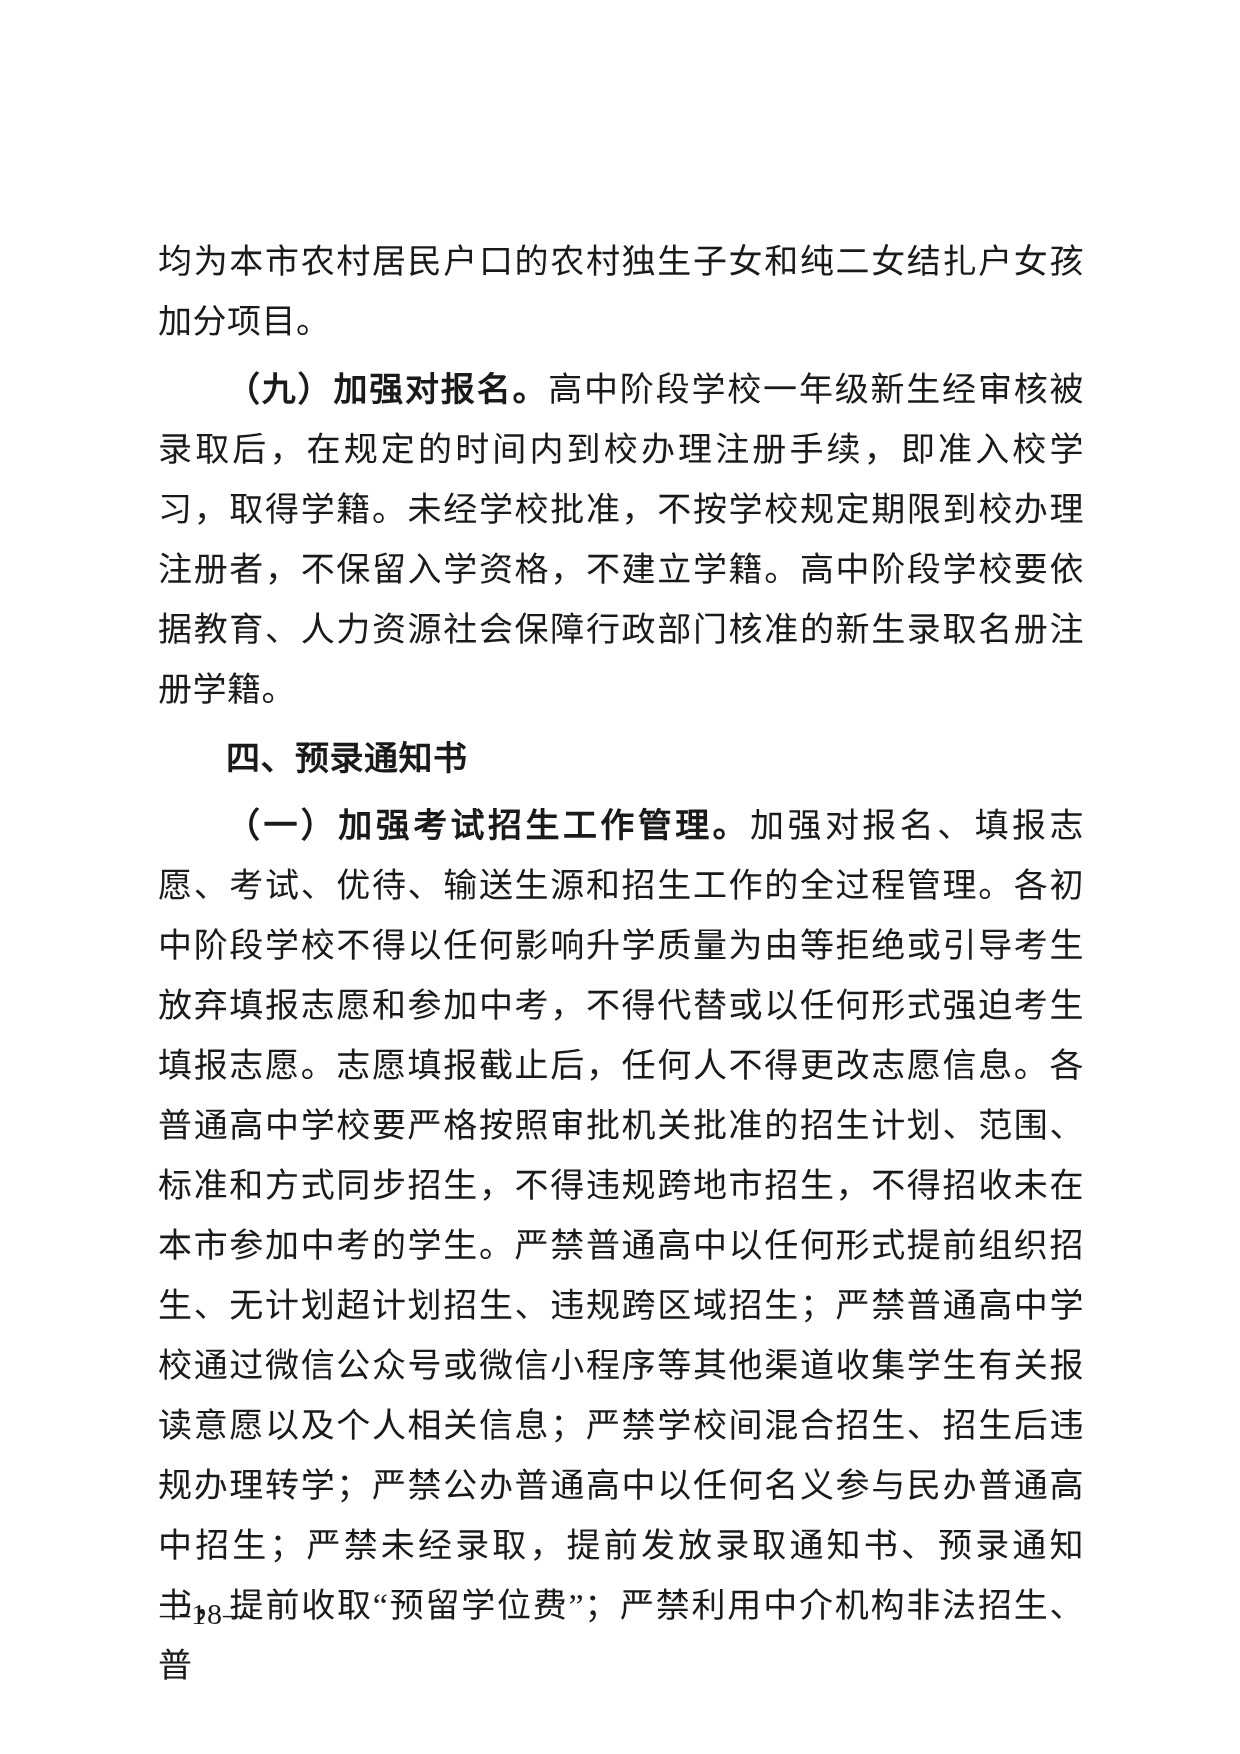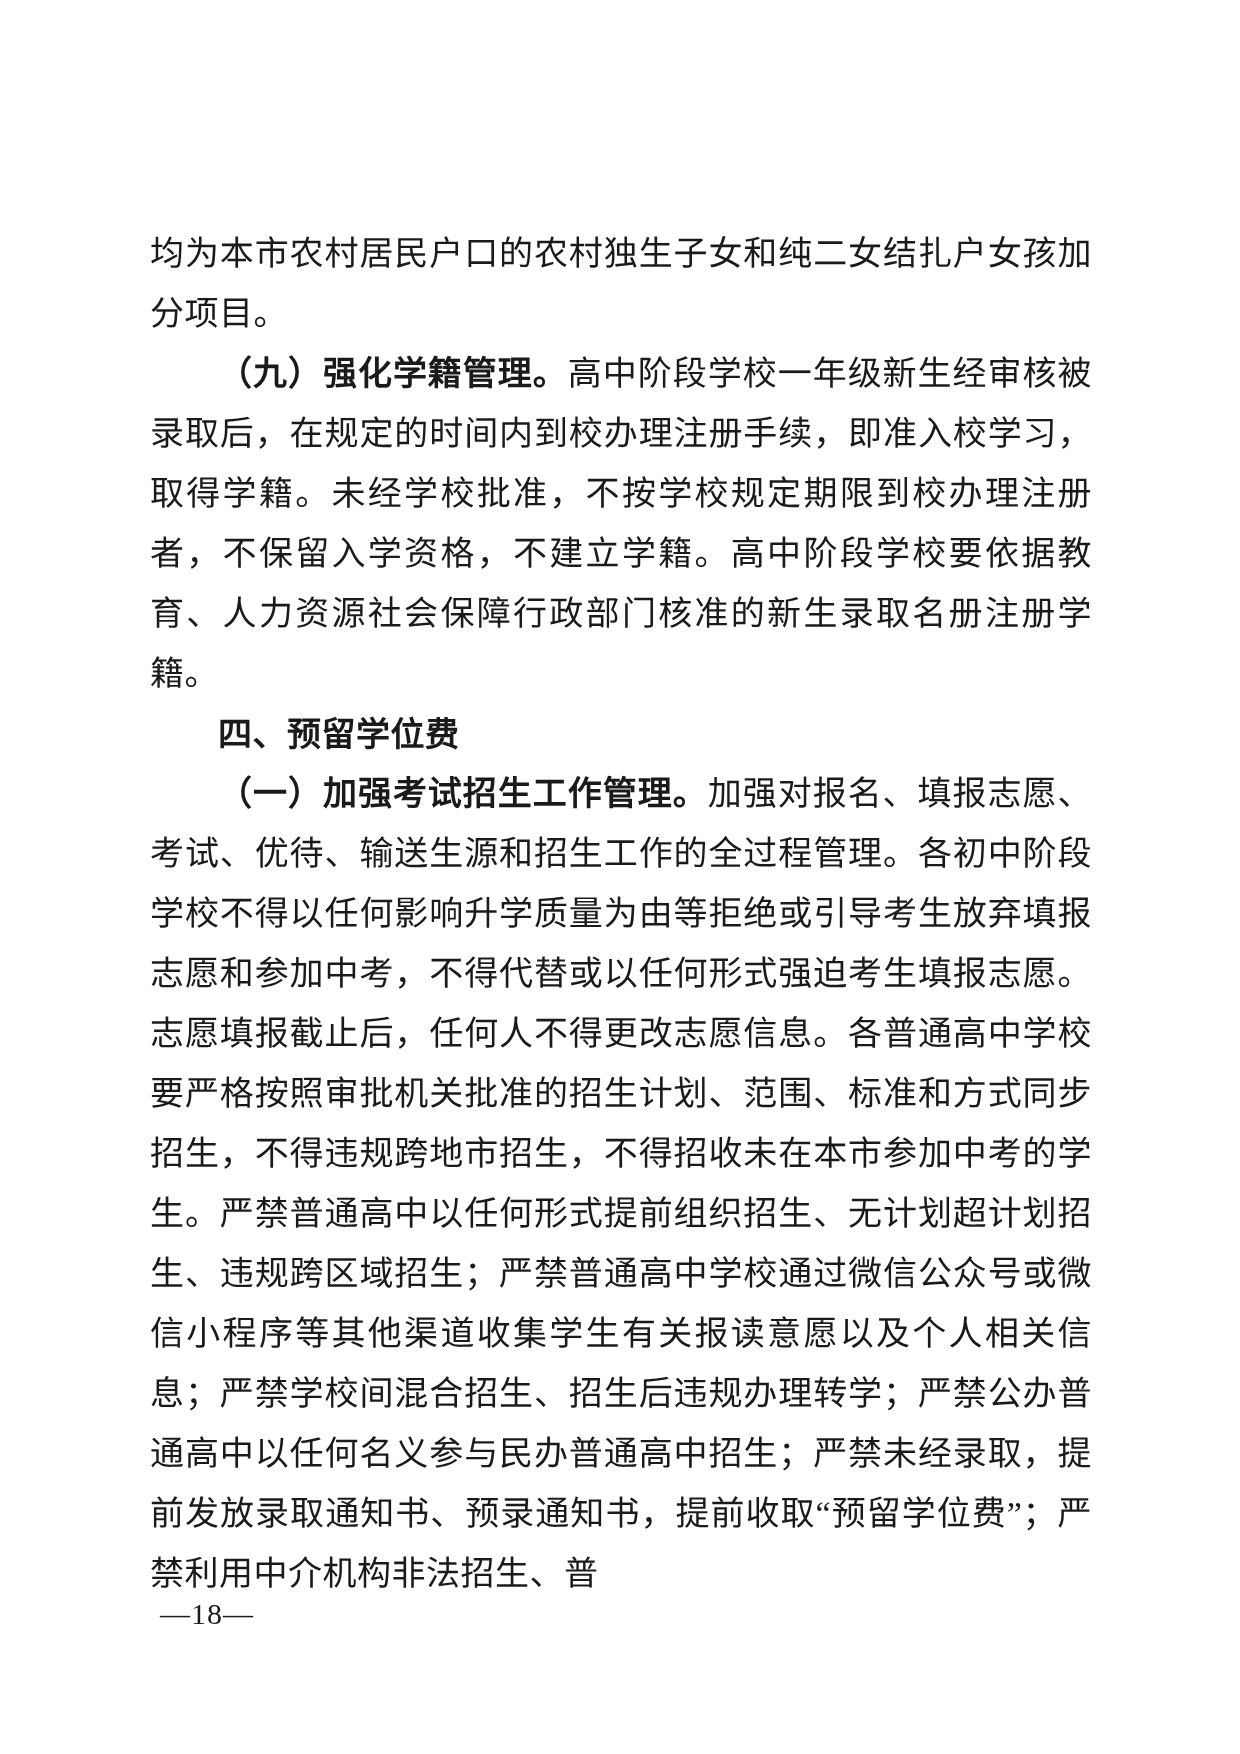--- a/index.html
+++ b/index.html
@@ -22,21 +22,21 @@
     top: 224px;
     width: 942px;
     font-size: 34px;
     line-height: 60px;
     color: #1a1a1a;
     text-align: justify;
     text-justify: inter-character;
     letter-spacing: 0.5px;
   }
   .para {
-    margin: 0;
+    margin: 8px;
     padding: 0;
   }
   .para.indent {
     text-indent: 2em;
   }
   .seg-lead {
     font-weight: bold;
   }
   .para.heading {
     font-family: "Liberation Sans", "DejaVu Sans", sans-serif;
@@ -52,18 +52,18 @@
     font-family: "Liberation Serif", "DejaVu Serif", serif;
     letter-spacing: 1px;
   }
 </style>
 </head>
 <body>
 
 <div class="page">
   <div class="doc" id="doc">
       <p class="para body"><span class="seg-normal">均为本市农村居民户口的农村独生子女和纯二女结扎户女孩加分项目。</span></p>
-      <p class="para body indent"><span class="seg-lead">（九）强化学籍管理。</span><span class="seg-normal">高中阶段学校一年级新生经审核被录取后，在规定的时间内到校办理注册手续，即准入校学习，取得学籍。未经学校批准，不按学校规定期限到校办理注册者，不保留入学资格，不建立学籍。高中阶段学校要依据教育、人力资源社会保障行政部门核准的新生录取名册注册学籍。</span></p>
-      <p class="para heading indent"><span class="seg-heading">四、预留学位费</span></p>
+      <p class="para body indent"><span class="seg-lead">（九）加强对报名。</span><span class="seg-normal">高中阶段学校一年级新生经审核被录取后，在规定的时间内到校办理注册手续，即准入校学习，取得学籍。未经学校批准，不按学校规定期限到校办理注册者，不保留入学资格，不建立学籍。高中阶段学校要依据教育、人力资源社会保障行政部门核准的新生录取名册注册学籍。</span></p>
+      <p class="para heading indent"><span class="seg-heading">四、预录通知书</span></p>
       <p class="para body indent"><span class="seg-lead">（一）加强考试招生工作管理。</span><span class="seg-normal">加强对报名、填报志愿、考试、优待、输送生源和招生工作的全过程管理。各初中阶段学校不得以任何影响升学质量为由等拒绝或引导考生放弃填报志愿和参加中考，不得代替或以任何形式强迫考生填报志愿。志愿填报截止后，任何人不得更改志愿信息。各普通高中学校要严格按照审批机关批准的招生计划、范围、标准和方式同步招生，不得违规跨地市招生，不得招收未在本市参加中考的学生。严禁普通高中以任何形式提前组织招生、无计划超计划招生、违规跨区域招生；严禁普通高中学校通过微信公众号或微信小程序等其他渠道收集学生有关报读意愿以及个人相关信息；严禁学校间混合招生、招生后违规办理转学；严禁公办普通高中以任何名义参与民办普通高中招生；严禁未经录取，提前发放录取通知书、预录通知书，提前收取“预留学位费”；严禁利用中介机构非法招生、普</span></p>
     </div>
   <div class="page-number">—18—</div>
 </div>
 
 </body></html>

